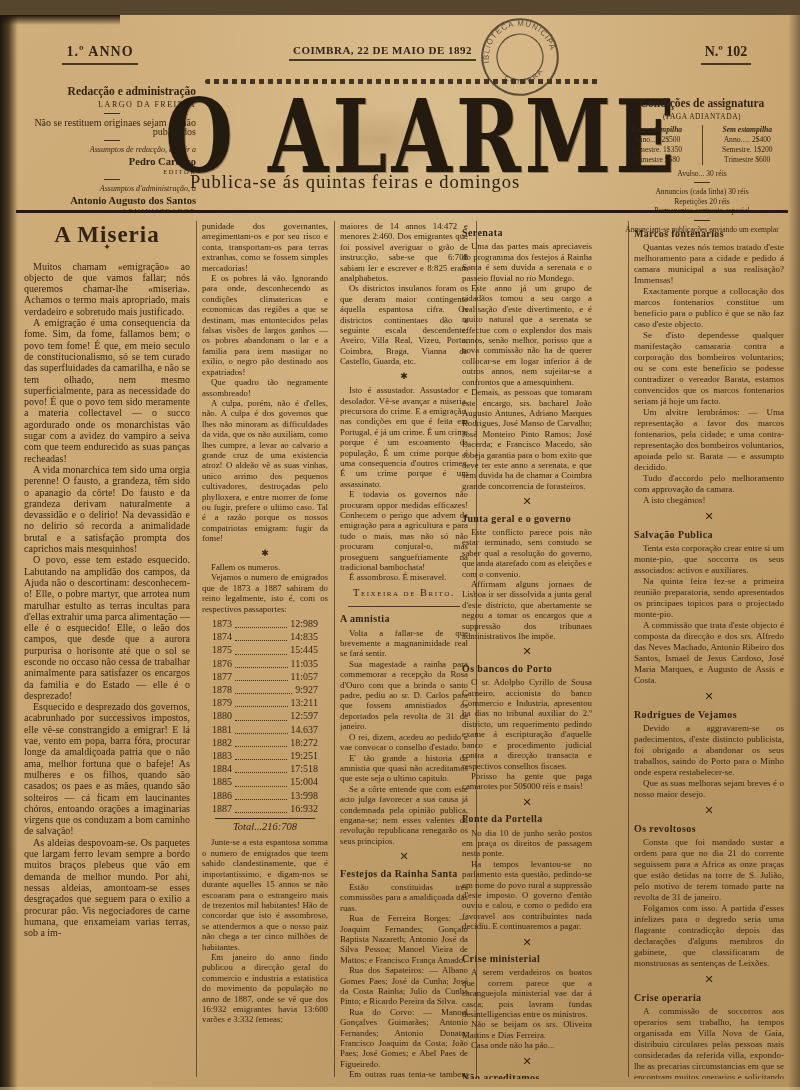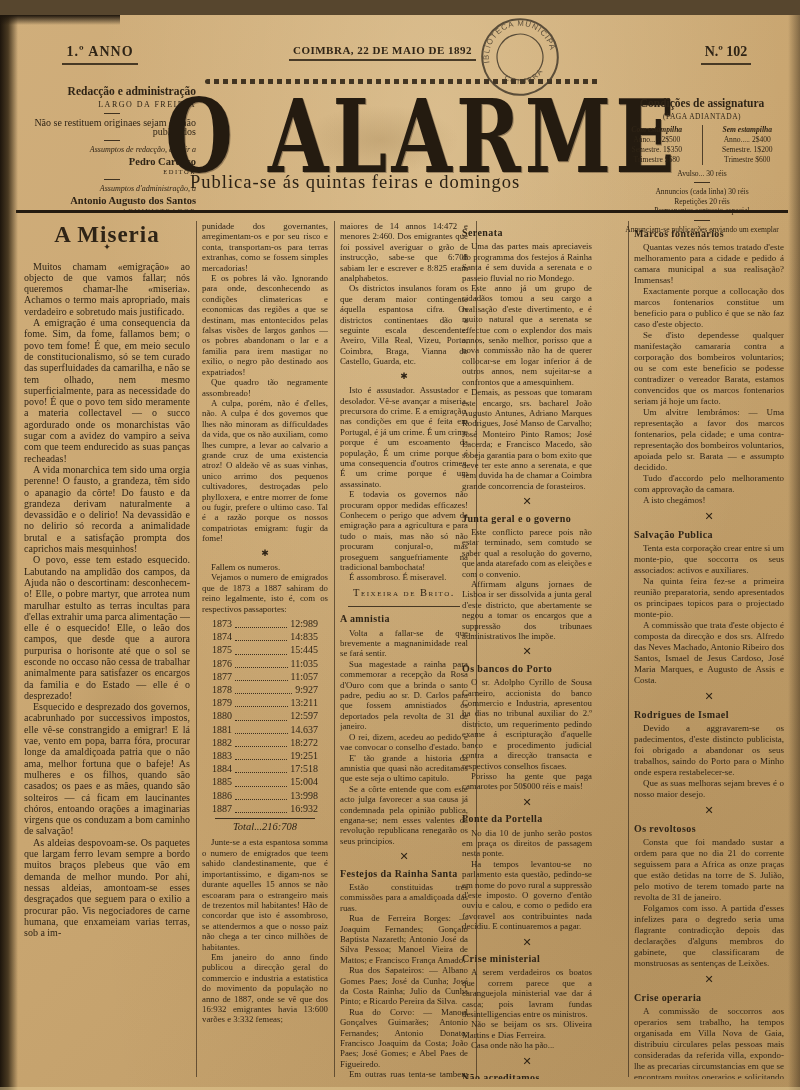--- a/index.html
+++ b/index.html
@@ -317,21 +317,21 @@
       <p>Se d'isto dependesse qualquer manifestação camararia contra a corporação dos bombeiros voluntarios; ou se com este beneficio se podesse contradizer o vereador Barata, estamos convencidos que os marcos fontenarios seriam já hoje um facto.</p>
       <p>Um alvitre lembrámos: — Uma representação a favor dos marcos fontenarios, pela cidade; e uma contra-representação dos bombeiros voluntarios, apoiada pelo sr. Barata — e assumpto decidido.</p>
       <p>Tudo d'accordo pelo melhoramento com approvação da camara.</p>
       <p>A isto chegámos!</p>
       <div class="dinkus x">✕</div>
       <div class="subhead">Salvação Publica</div>
       <p>Tenta esta corporação crear entre si um monte-pio, que soccorra os seus associados: activos e auxiliares.</p>
       <p>Na quinta feira fez-se a primeira reunião preparatoria, sendo apresentados os principaes topicos para o projectado monte-pio.</p>
       <p>A commissão que trata d'este objecto é composta da direcção e dos srs. Alfredo das Neves Machado, Antonio Ribeiro dos Santos, Ismael de Jesus Cardoso, José Maria Marques, e Augusto de Assis e Costa.</p>
       <div class="dinkus x">✕</div>
-      <div class="subhead">Rodrigues de Ismael</div>
+      <div class="subhead">Rodrigues de Vejamos</div>
       <p>Devido a aggravarem-se os padecimentos, d'este distincto publicista, foi obrigado a abandonar os seus trabalhos, saindo do Porto para o Minho onde espera restabelecer-se.</p>
       <p>Que as suas melhoras sejam breves é o nosso maior desejo.</p>
       <div class="dinkus x">✕</div>
       <div class="subhead">Os revoltosos</div>
       <p>Consta que foi mandado sustar a ordem para que no dia 21 do corrente seguissem para a Africa as onze praças que estão detidas na torre de S. Julião, pelo motivo de terem tomado parte na revolta de 31 de janeiro.</p>
       <p>Folgamos com isso. A partida d'esses infelizes para o degredo seria uma flagrante contradicção depois das declarações d'alguns membros do gabinete, que classificaram de monstruosas as sentenças de Leixões.</p>
       <div class="dinkus x">✕</div>
       <div class="subhead">Crise operaria</div>
       <p>A commissão de soccorros aos operarios sem trabalho, ha tempos organisada em Villa Nova de Gaia, distribuiu circulares pelas pessoas mais consideradas da referida villa, expondo-lhe as precarias circumstancias em que se encontram muitos operarios e solicitando donativos para elles.</p>
     </div>

